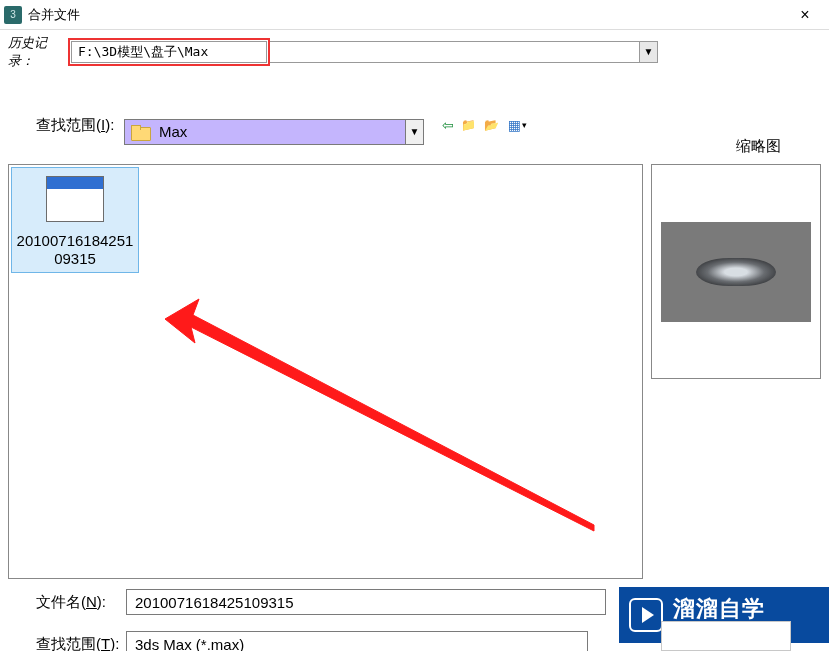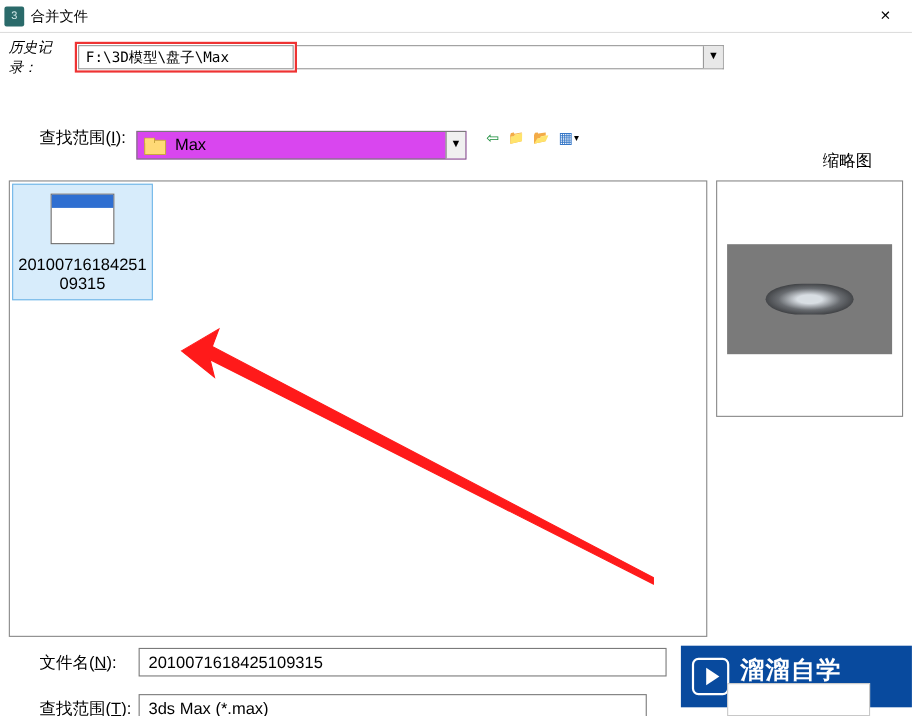--- a/index.html
+++ b/index.html
@@ -66,29 +66,29 @@
   }
   .history-combo .dd {
     width: 18px; height: 20px;
     border-left: 1px solid #999;
     background: #e8e8e8;
     text-align: center;
     font-size: 10px;
     line-height: 20px;
   }
 
-  .lookin-row { margin-top: 12px; padding: 8px 36px 8px 36px; }
+  .lookin-row { margin-top: 12px; padding: 8px 48px 8px 36px; }
   .lookin-label { width: 88px; font-size: 15px; }
   .lookin-combo {
     display: flex;
     align-items: center;
     width: 300px;
     height: 26px;
     border: 1px solid #7a7a7a;
-    background: #d946ef;
+    background: #c4b5fd;
     margin-top: 13px;
   }
   .folder-icon {
     width: 18px; height: 14px;
     margin: 0 6px;
     position: relative;
   }
   .folder-icon::before {
     content:"";
     position:absolute; left:0; top:2px; width:18px; height:12px;

